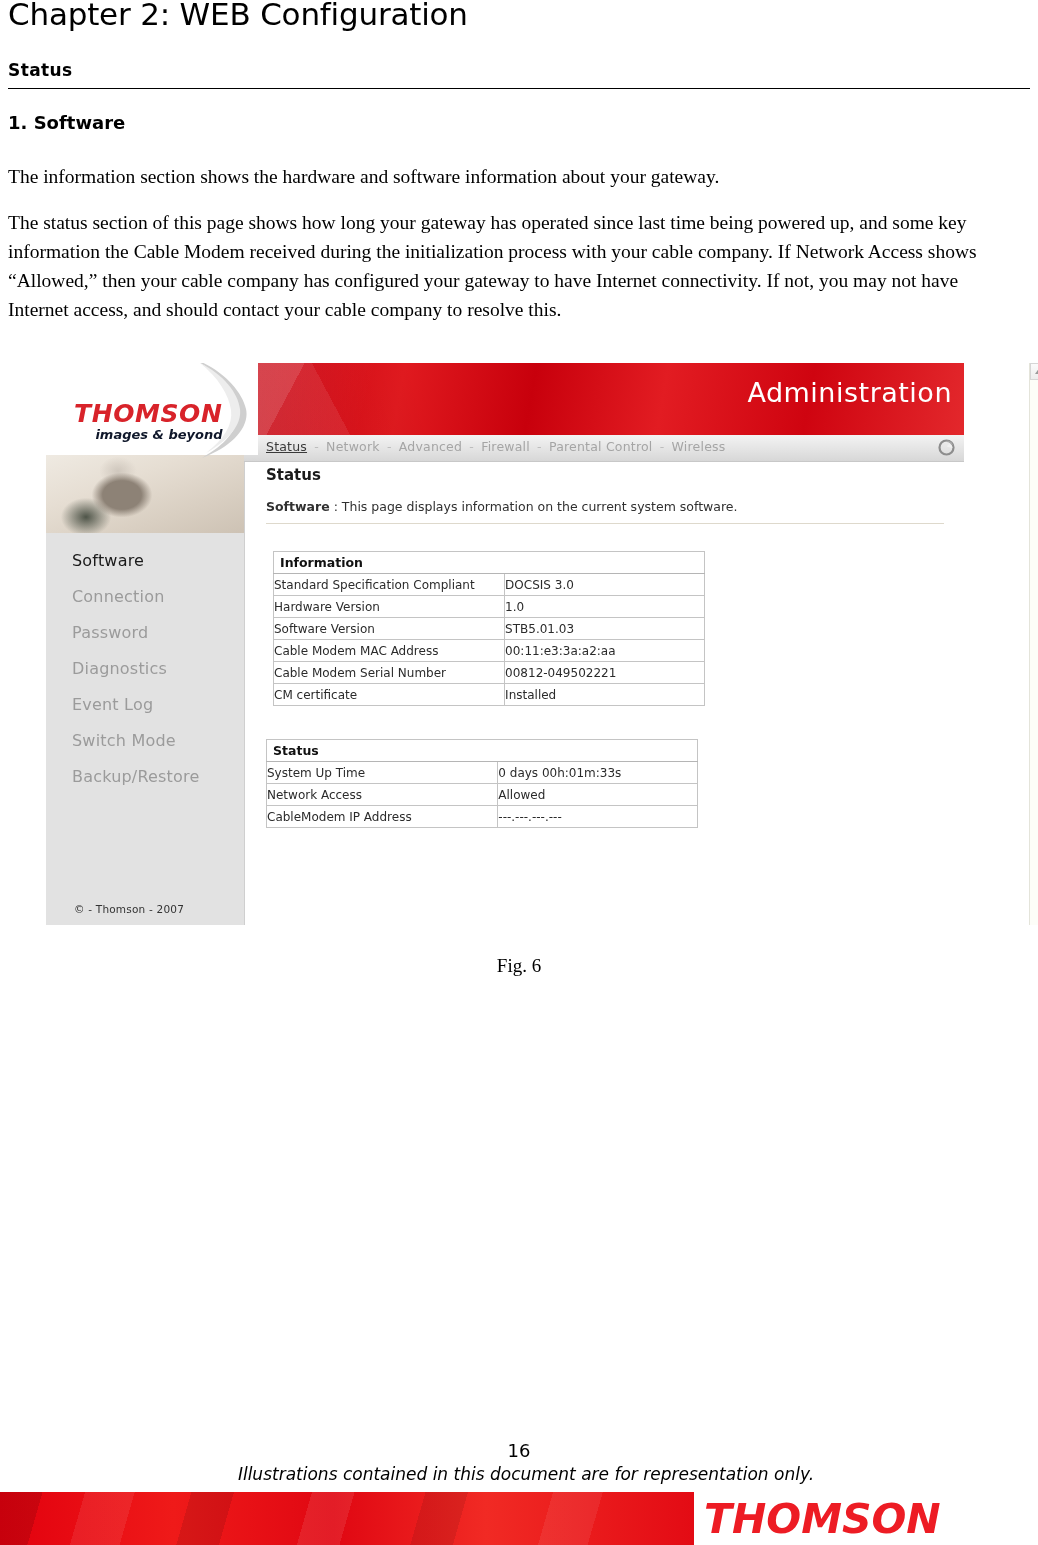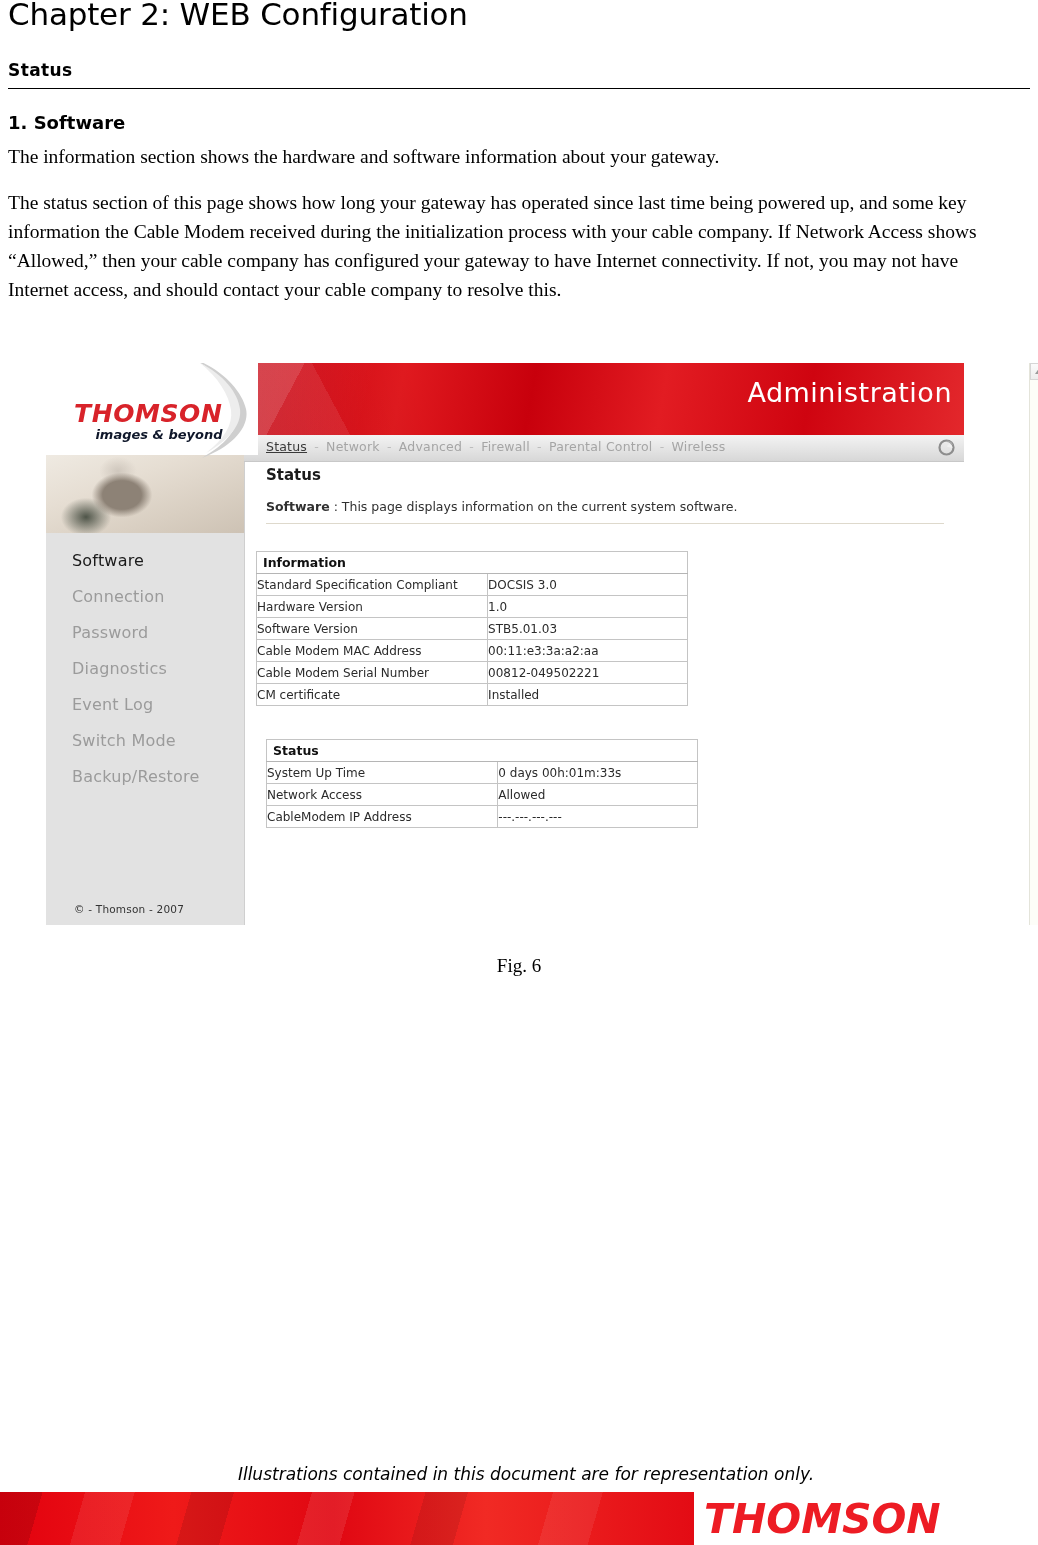--- a/index.html
+++ b/index.html
@@ -64,20 +64,21 @@
     color: #000;
   }
 
   .para {
     position: absolute;
     font-family: "Liberation Serif", serif;
     font-size: 19.5px;
     line-height: 29px;
     color: #000;
     text-align: left;
+    margin-top: 20px;
   }
   .para1 { left: 8px; top: 142px; width: 1010px; }
   .para2 { left: 8px; top: 188px; width: 1000px; }
 
   
   .shot {
     position: absolute;
     left: 22px;
     top: 363px;
     width: 1000px;
@@ -291,21 +292,21 @@
 
   .tbl {
     position: absolute;
     border-collapse: collapse;
     font-family: "DejaVu Sans", sans-serif;
     font-size: 12px;
     color: #2b2b2b;
     background: #fff;
     border: 1px solid #9e9e9e;
   }
-  .tbl.info   { left: 12px; top: 90px; width: 432px; border-radius: 29px; }
+  .tbl.info   { left: 29px; top: 90px; width: 432px; border-radius: 29px; }
   .tbl.status { left: 22px; top: 278px; width: 432px; }
   .tbl th, .tbl td {
     border: 1px solid #c4c4c4;
     padding: 3px 0;
     text-align: left;
     font-weight: normal;
     height: 15px;
     vertical-align: middle;
   }
   .tbl th.caption {
@@ -534,20 +535,21 @@
             <path d="M4.5 1 L8 6 L1 6 Z" fill="#9a9a9a"></path>
           </svg>
         </div>
       </div>
 
     </div>
   </div>
 
   <div class="fig-caption">Fig. 6</div>
 
+  <div class="page-number">16</div>
   <div class="footer-note">Illustrations contained in this document are for representation only.</div>
 
   <div class="footer-band">
     <div class="band-red"></div>
     <div class="band-logo">THOMSON</div>
   </div>
 
 </div>
 
 </body></html>

